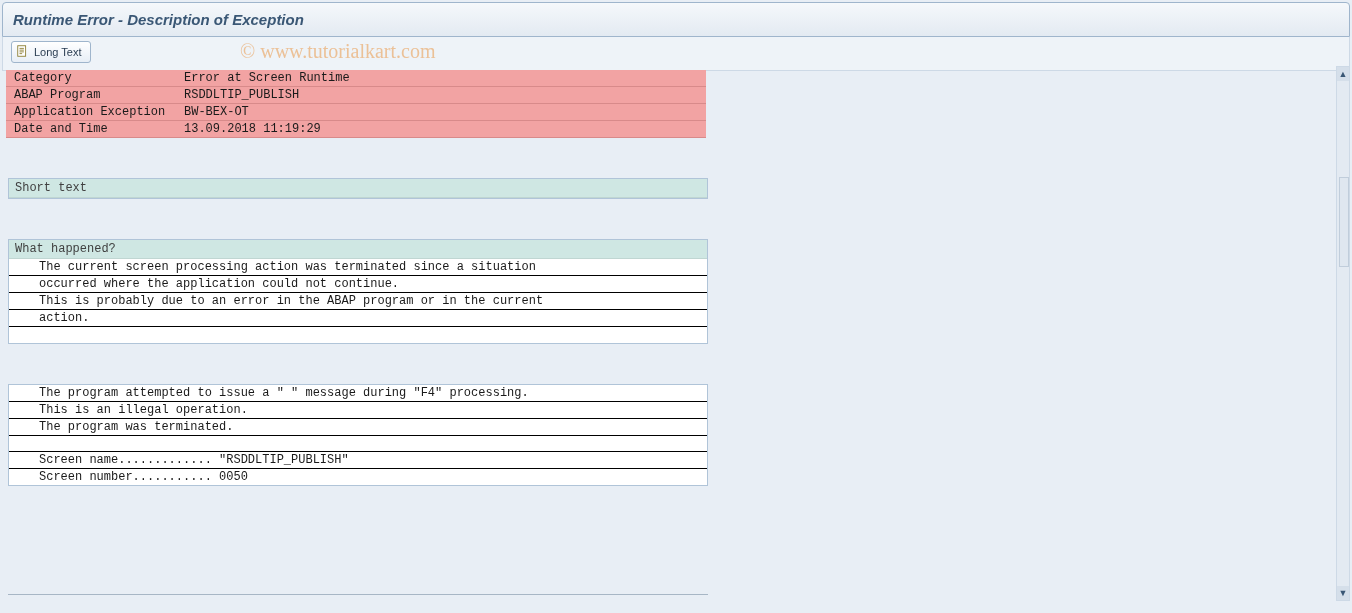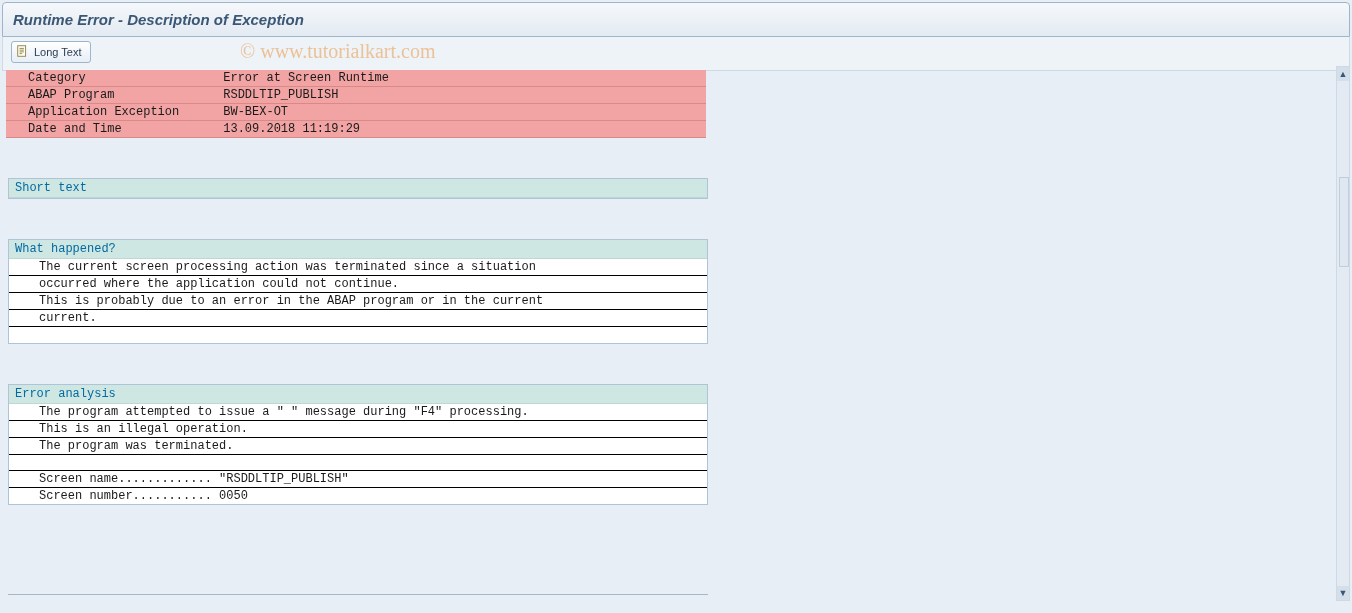--- a/index.html
+++ b/index.html
@@ -56,37 +56,37 @@
       overflow: hidden;
     }
     
     .hdr-table { width: 700px; border-collapse: collapse; margin: 4px 0 0 4px; }
     .hdr-table td {
       background: #f2a3a3;
       border-bottom: 1px solid #d88a8a;
       font-family: "Courier New", Courier, monospace;
       font-size: 12px;
       color: #1a1a1a;
-      padding: 1px 22px;
+      padding: 1px 8px;
       white-space: nowrap;
     }
     .hdr-table td.lbl { width: 170px; }
     
     .section {
       width: 700px;
       margin: 40px 0 0 6px;
       border: 1px solid #b0c4d8;
       background: #ffffff;
     }
     .section-head {
       background: #cfe7e3;
       border-bottom: 1px solid #c0d6d2;
       font-family: "Courier New", Courier, monospace;
       font-size: 12px;
-      color: #0369a1;
+      color: #404040;
       padding: 2px 6px;
     }
     .section-body {
       font-family: "Courier New", Courier, monospace;
       font-size: 12px;
       color: #1a1a1a;
     }
     .section-body .line {
       border-bottom: 1px solid #000000;
       padding: 1px 6px 1px 30px;
@@ -177,27 +177,26 @@
   <div class="section">
     <div class="section-head">Short text</div>
   </div>
 
   <div class="section">
     <div class="section-head">What happened?</div>
     <div class="section-body">
       <div class="line">The current screen processing action was terminated since a situation</div>
       <div class="line">occurred where the application could not continue.</div>
       <div class="line">This is probably due to an error in the ABAP program or in the current</div>
-      <div class="line">current.</div>
+      <div class="line">action.</div>
       <div class="line"></div>
     </div>
   </div>
 
   <div class="section">
-    <div class="section-head">Error analysis</div>
     <div class="section-body">
       <div class="line">The program attempted to issue a " " message during "F4" processing.</div>
       <div class="line">This is an illegal operation.</div>
       <div class="line">The program was terminated.</div>
       <div class="line"></div>
       <div class="line">Screen name............. "RSDDLTIP_PUBLISH"</div>
       <div class="line">Screen number........... 0050</div>
     </div>
   </div>
 

